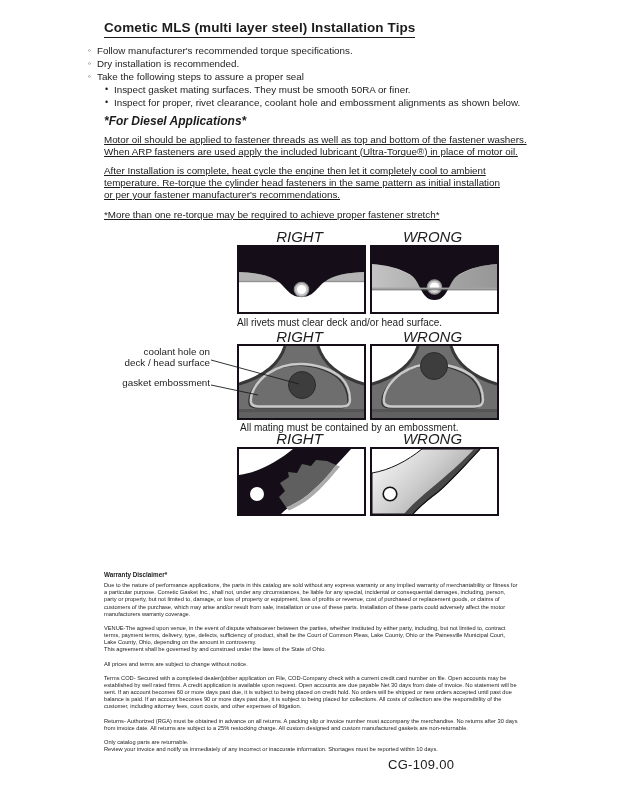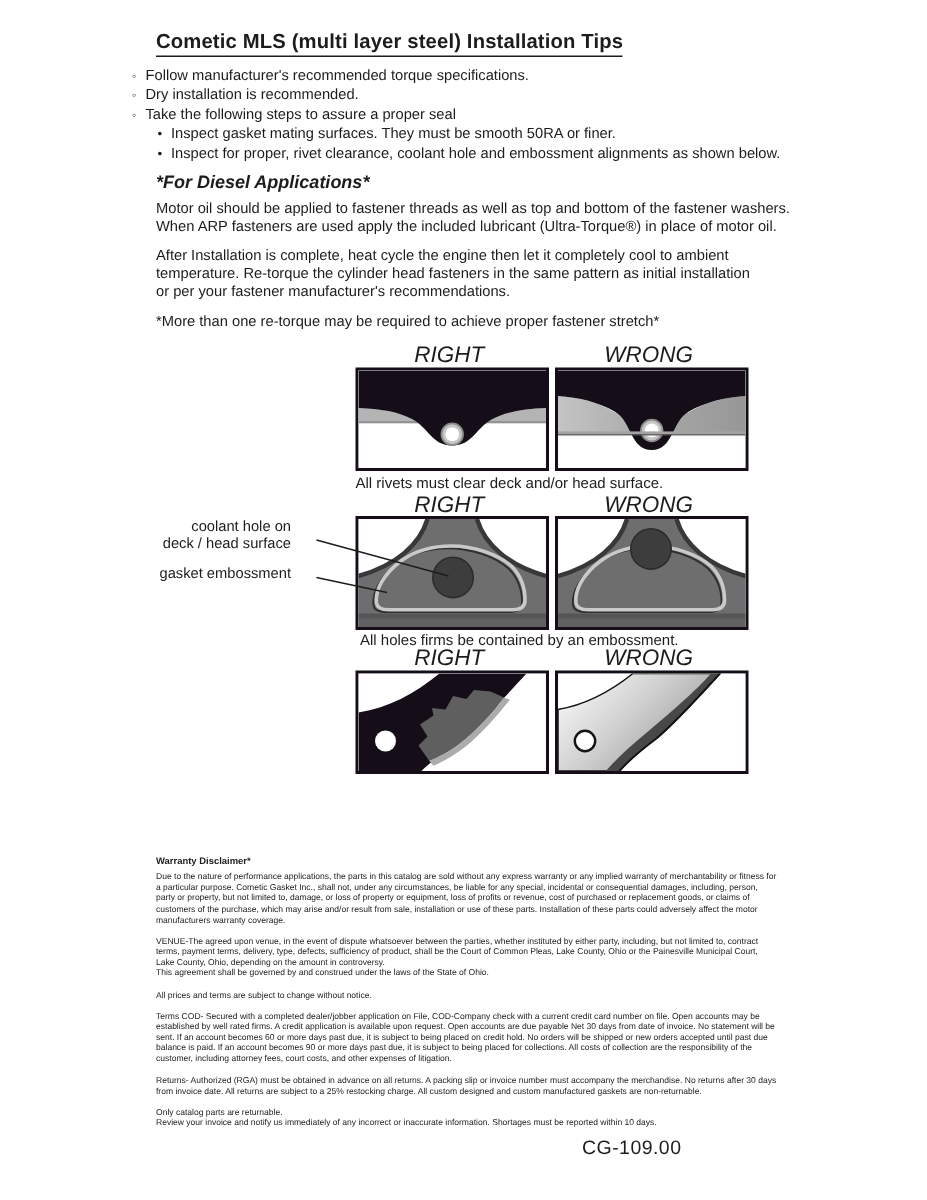--- a/index.html
+++ b/index.html
@@ -7,27 +7,27 @@
         font-family:"Liberation Sans","DejaVu Sans",sans-serif;color:#1c1c1c;overflow:hidden;}
   .title{position:absolute;left:104px;top:20px;margin:0;font-size:13.5px;font-weight:bold;
          letter-spacing:.1px;border-bottom:1.6px solid #1c1c1c;padding-bottom:2px;}
   .tips{position:absolute;left:88px;top:44px;font-size:9.8px;line-height:13px;width:470px;}
   .b-item{display:flex;align-items:flex-start;}
   .b-marker{width:9px;flex:none;font-size:8px;line-height:13px;}
   .b-item.sub{margin-left:17px;}
   .b-item.sub .b-marker{font-size:9px;}
   .diesel{position:absolute;left:104px;top:116px;width:450px;font-size:9.8px;line-height:11.8px;}
   .diesel h2{font-size:12px;margin:0 0 6px 0;font-style:italic;}
-  .diesel p{margin:0 0 8px 0;}
+  .diesel p{margin:0 0 8px 0;text-decoration:underline;}
   .preline{white-space:pre-line;}
   .dg-label{position:absolute;width:125px;text-align:center;font-size:15px;line-height:15px;font-style:italic;}
   .dg-img{position:absolute;width:125px;border:2px solid #150e18;line-height:0;background:#fff;}
   .dg-img svg{display:block;}
   .dg-caption{position:absolute;font-size:10px;line-height:11px;}
-  .side-label{position:absolute;left:88px;width:106px;text-align:right;font-size:9.8px;line-height:11px;}
+  .side-label{position:absolute;left:104px;width:106px;text-align:right;font-size:9.8px;line-height:11px;}
   .leader{position:absolute;left:200px;top:340px;pointer-events:none;}
   .legal{position:absolute;left:104px;top:571px;width:415px;font-size:5.7px;line-height:7.15px;}
   .legal h3{font-size:6.3px;margin:0 0 4px 0;}
   .legal p{margin:0 0 7px 0;}
   .page-num{position:absolute;left:388px;top:757px;font-size:13px;letter-spacing:.3px;}
 </style>
 </head>
 <body>
 
 <div class="page">
@@ -134,21 +134,21 @@
       <path d="M79,0 C84,17 100,31 125,38" fill="none" stroke="#383838" stroke-width="3"></path>
       <path d="M12,56 C11,48 16,37 29,27.5 C39,20.5 51,18 62,18 C77,18 93,23.5 102,31.5 C108,37.5 111,45.5 111,54 C111,58.5 108,60.5 103,60.5 L20,60.5 C15,60.5 12.5,59 12,56 Z" transform="translate(-2,1.5)" fill="none" stroke="#2f2f2f" stroke-width="1.2"></path>
       <path d="M12,56 C11,48 16,37 29,27.5 C39,20.5 51,18 62,18 C77,18 93,23.5 102,31.5 C108,37.5 111,45.5 111,54 C111,58.5 108,60.5 103,60.5 L20,60.5 C15,60.5 12.5,59 12,56 Z" fill="none" stroke="#c9c9c9" stroke-width="2.4"></path>
       <circle cx="62" cy="20" r="13.5" fill="#3d3d3d" stroke="#2b2b2b" stroke-width="1"></circle>
     </svg>
   </div>
   <svg class="leader" width="170" height="70" viewBox="0 0 170 70">
     <line x1="11" y1="20" x2="99" y2="44" stroke="#1c1c1c" stroke-width="0.9"></line>
     <line x1="11" y1="45" x2="58" y2="55" stroke="#1c1c1c" stroke-width="0.9"></line>
   </svg>
-  <div class="dg-caption" style="left:240px;top:422px;">All holes firms be contained by an embossment.</div>
+  <div class="dg-caption" style="left:240px;top:422px;">All mating must be contained by an embossment.</div>
 
   <div class="dg-label" style="left:237px;top:431px;">RIGHT</div>
   <div class="dg-label" style="left:370px;top:431px;">WRONG</div>
 
   <div class="dg-img" style="left:237px;top:447px;">
     <svg width="125" height="65" viewBox="0 0 125 65">
       <rect width="125" height="65" fill="#ffffff"></rect>
       <path d="M54,0 L112,0 C100,13 83,32 68,44 C58,52 48,59 42,65 L0,65 L0,26 C20,23 38,13 54,0 Z" fill="#150e18"></path>
       <circle cx="18" cy="45" r="7" fill="#ffffff"></circle>
       <path d="M47,58 L40,48 L46,42 L41,34 L50,28 L49,23 L58,24 L63,15 L72,17 L77,11 L88,12 L97,16 C90,26 78,39 66,48 C60,52.5 53,56 47,58 Z" fill="#5f5f5f"></path>

